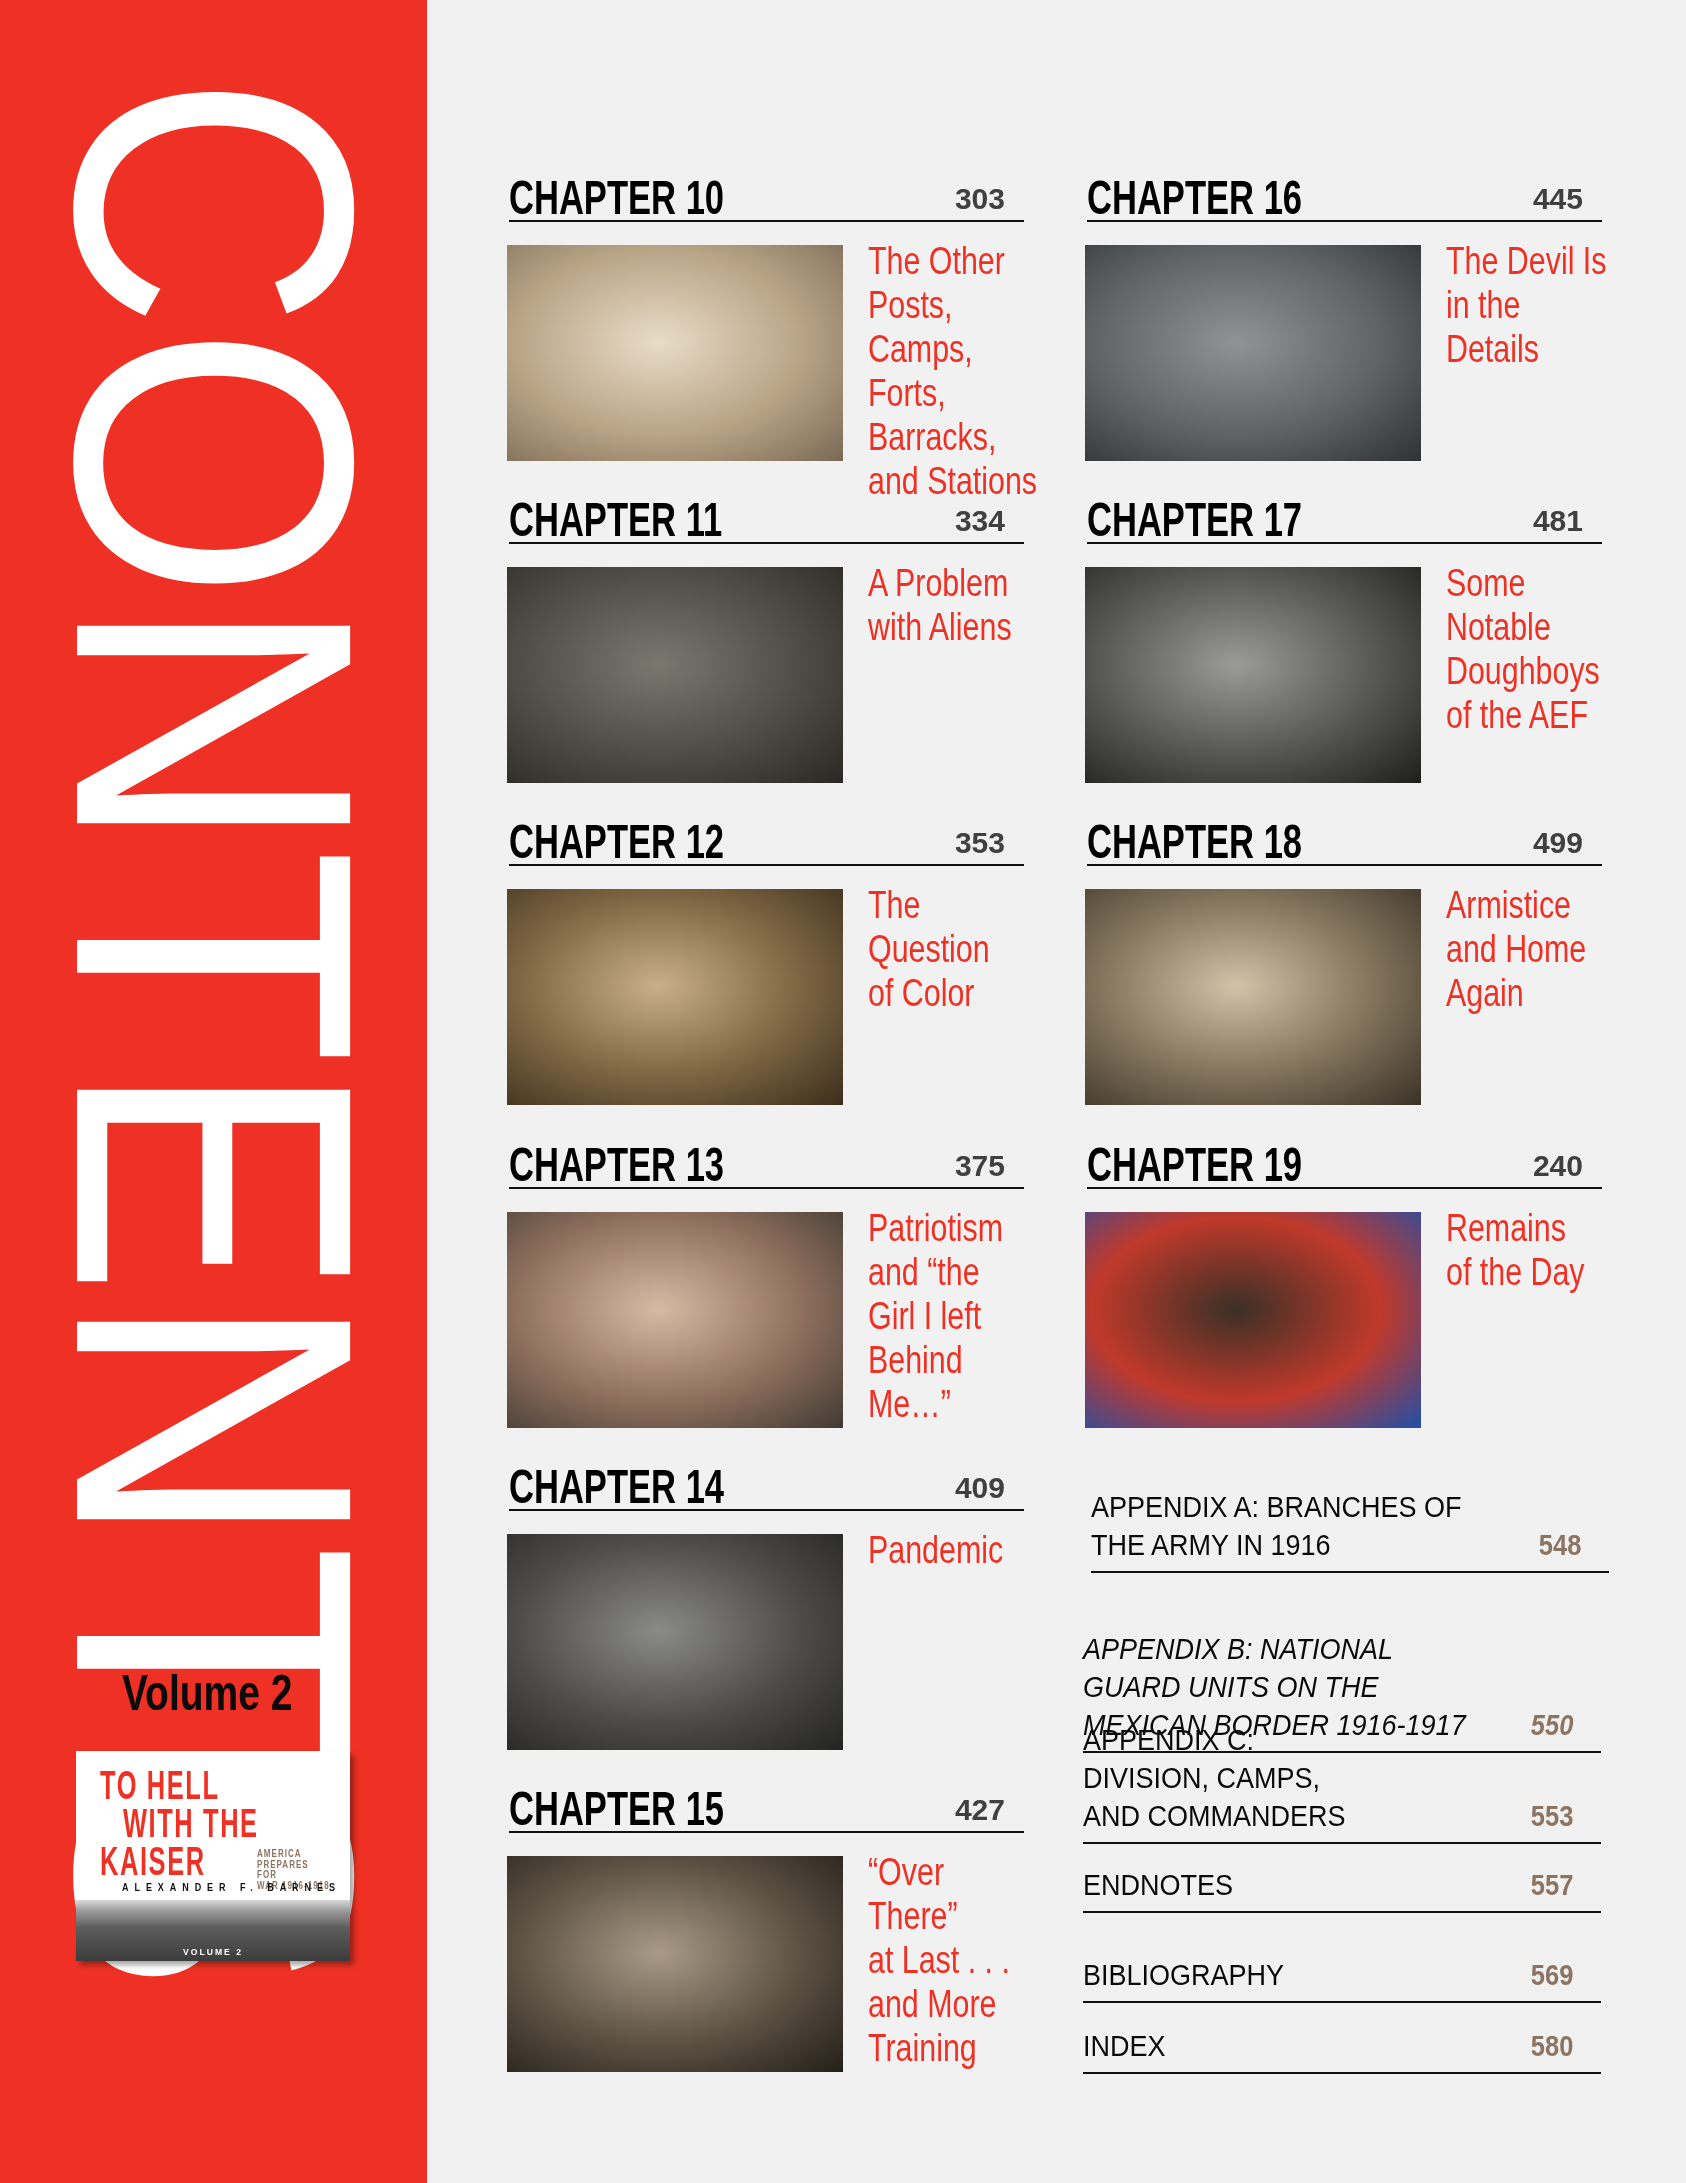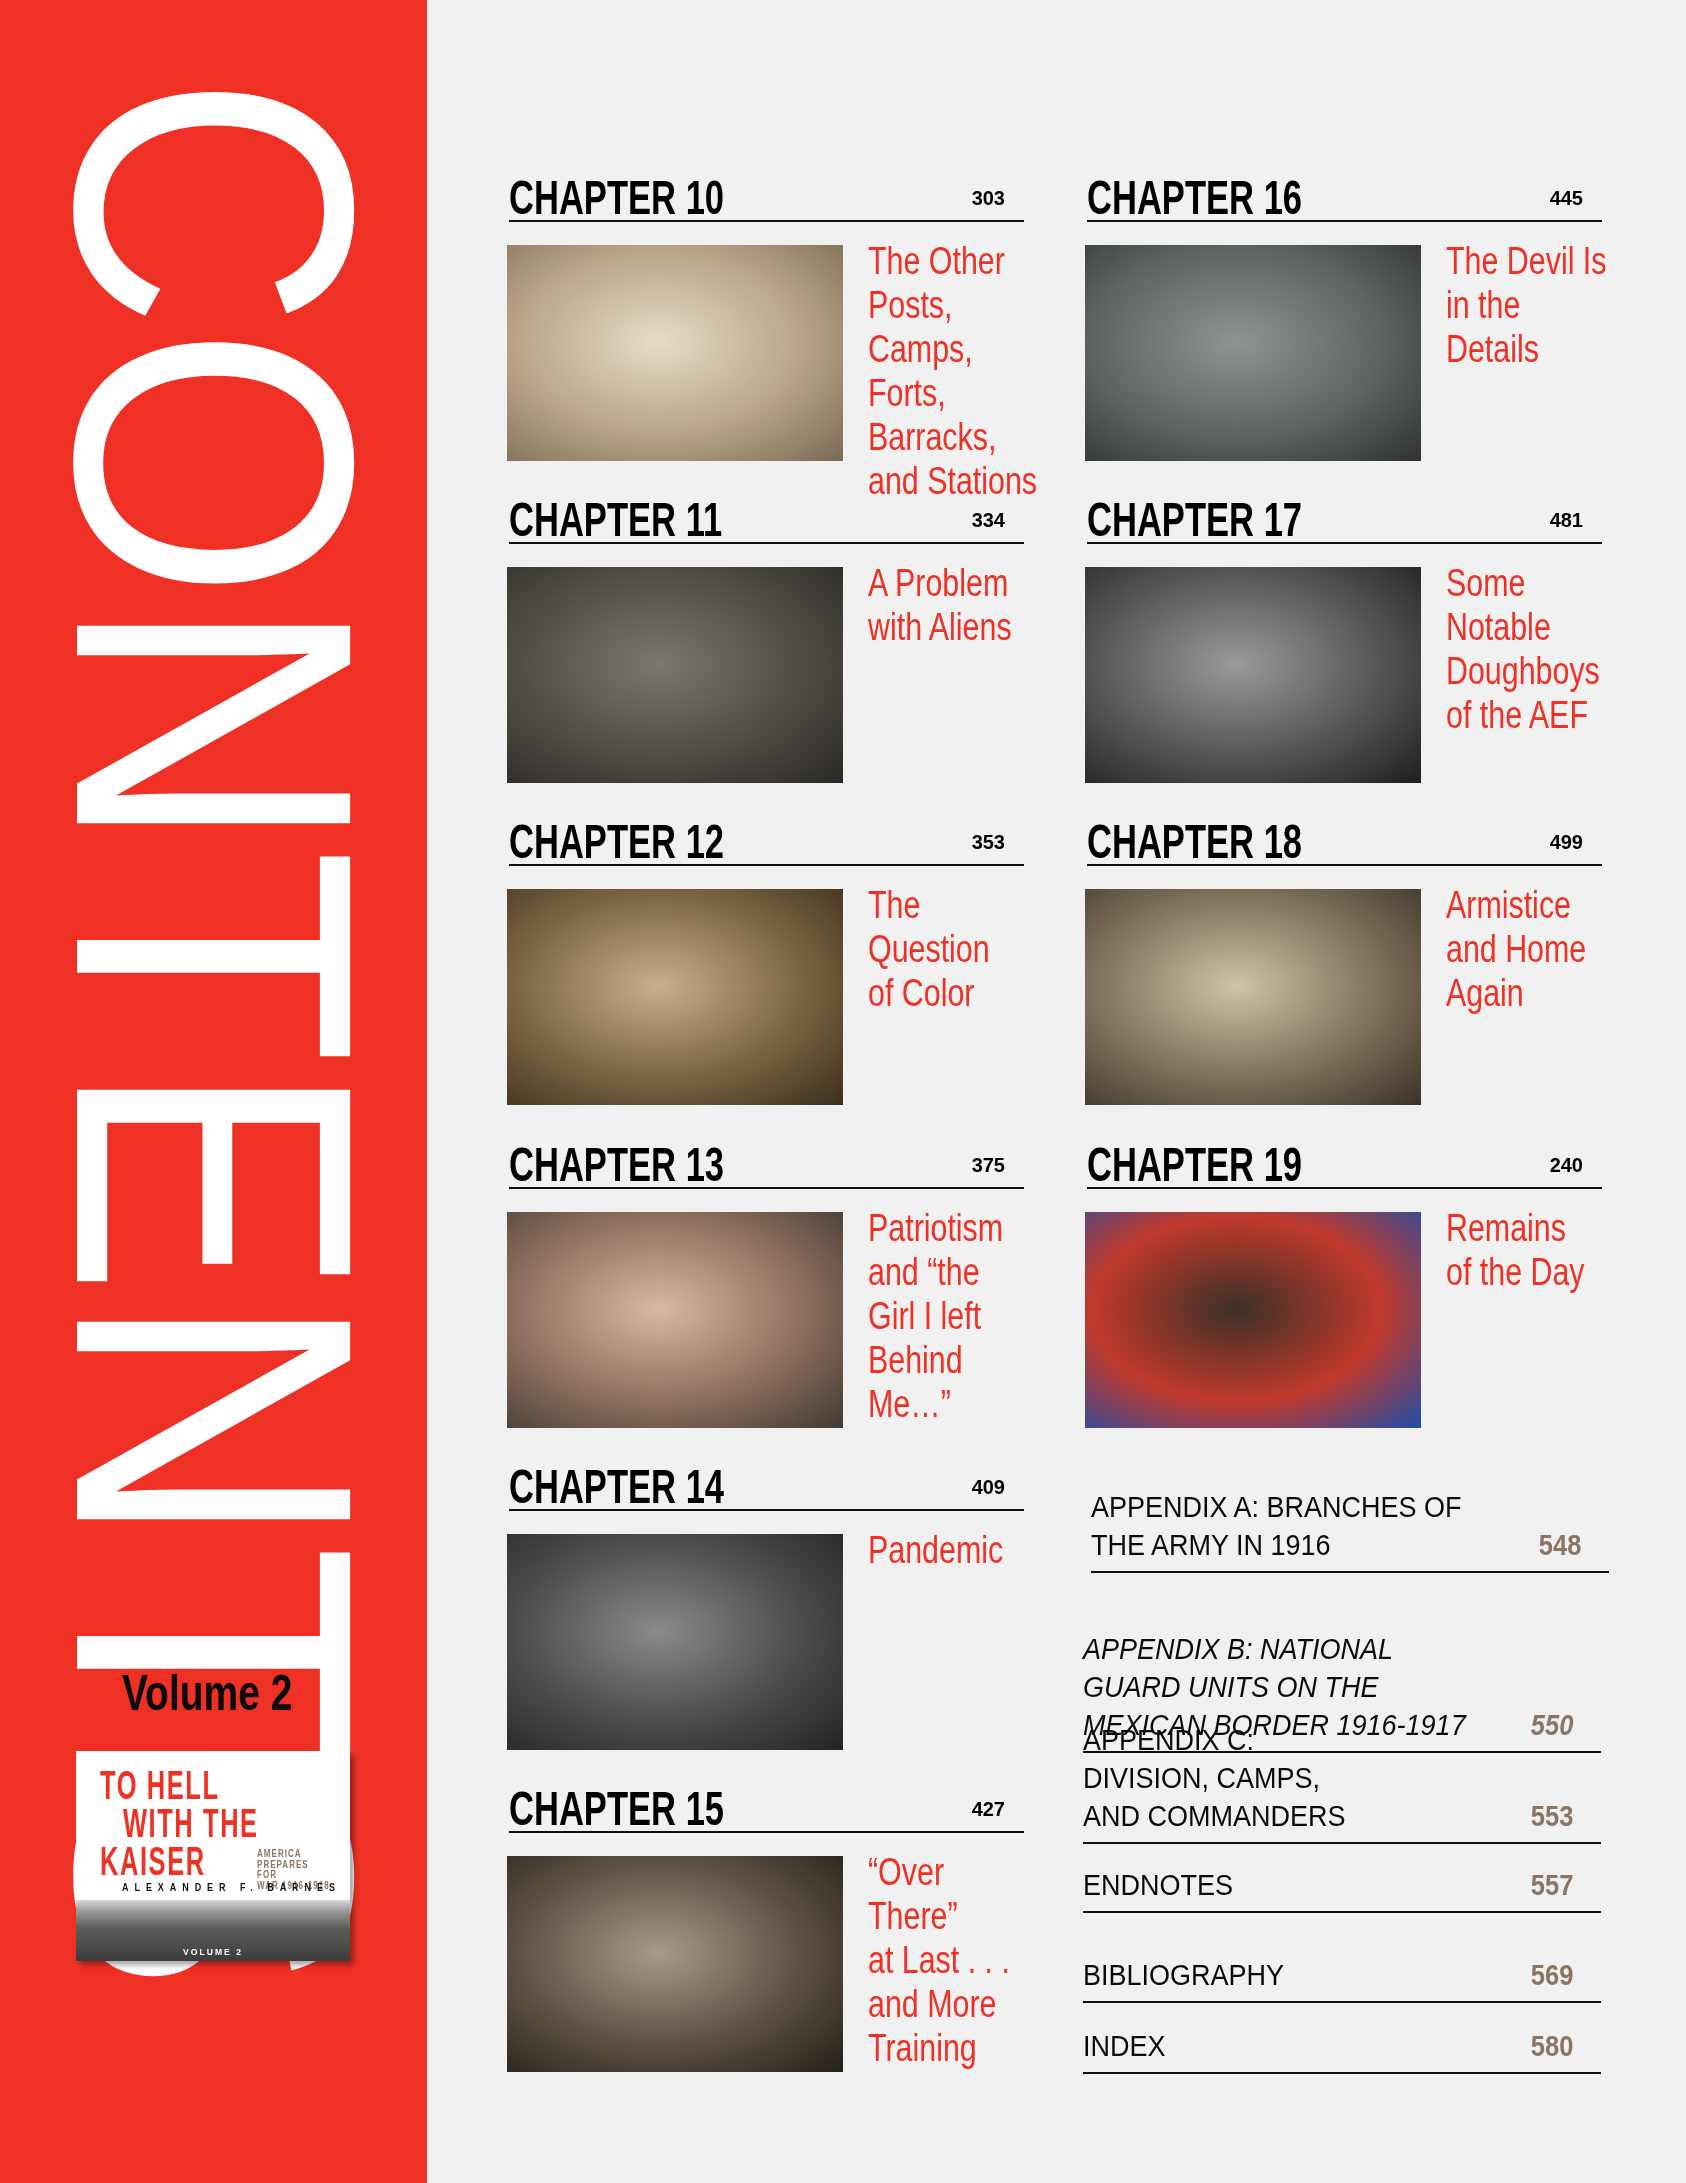--- a/index.html
+++ b/index.html
@@ -57,21 +57,21 @@
   .cover-vol {
     position:absolute; left:0; width:274px; top:196px; text-align:center;
     font-size:8.6px; font-weight:700; color:#fff; letter-spacing:2px;
   }
   .entry { position:absolute; width:516px; }
   .ch-head {
     position:absolute; left:0; top:-49px; font-weight:700; font-size:48px; color:#000;
     white-space:nowrap; transform:scaleX(0.72); transform-origin:0 0; line-height:53px;
   }
   .ch-page {
-    position:absolute; right:20px; top:-38px; font-weight:700; font-size:20px; color:#000000;
+    position:absolute; right:20px; top:-38px; font-weight:700; font-size:30px; color:#404040;
     line-height:33px;
   }
   .rule { position:absolute; left:0; top:0; width:515px; height:2px; background:#111; }
   .photo {
     position:absolute; left:-2px; top:24.5px; width:336px; height:216px; overflow:hidden;
   }
   .subtitle {
     position:absolute; left:359px; top:18.5px; color:#ee3124; font-size:38px; line-height:44px;
     white-space:pre-line; transform:scaleX(0.8); transform-origin:0 0; width:212px;
   }

